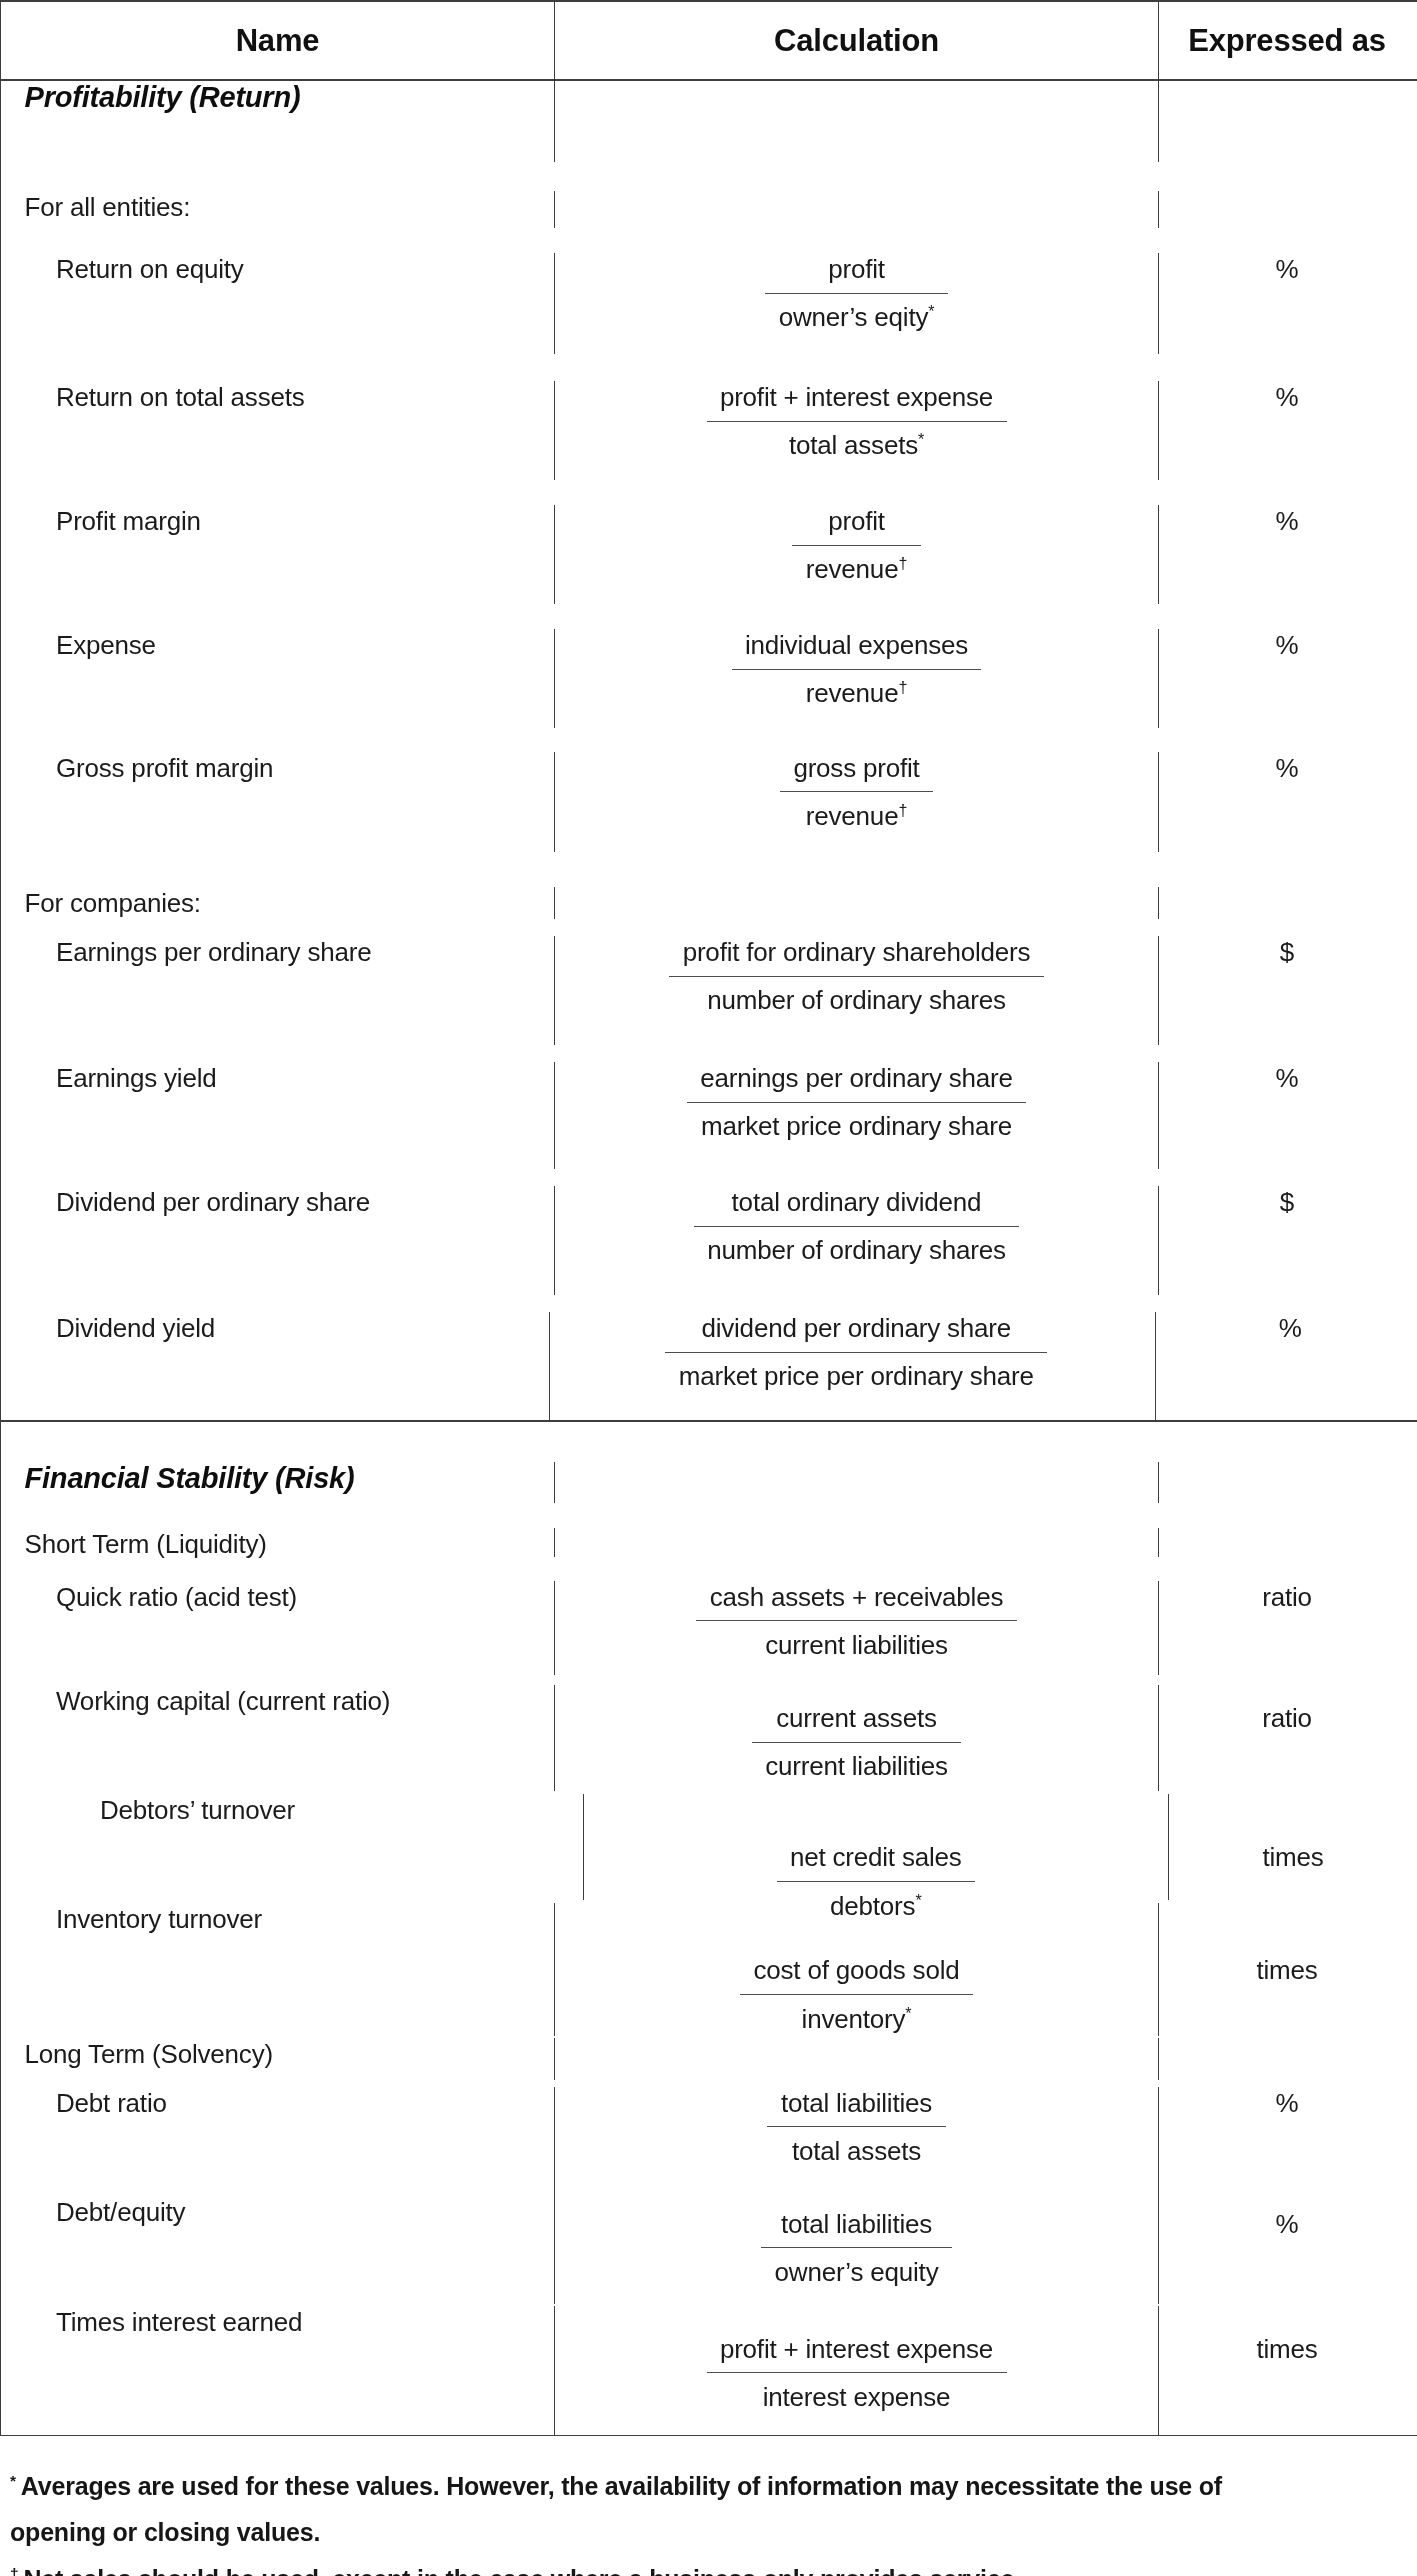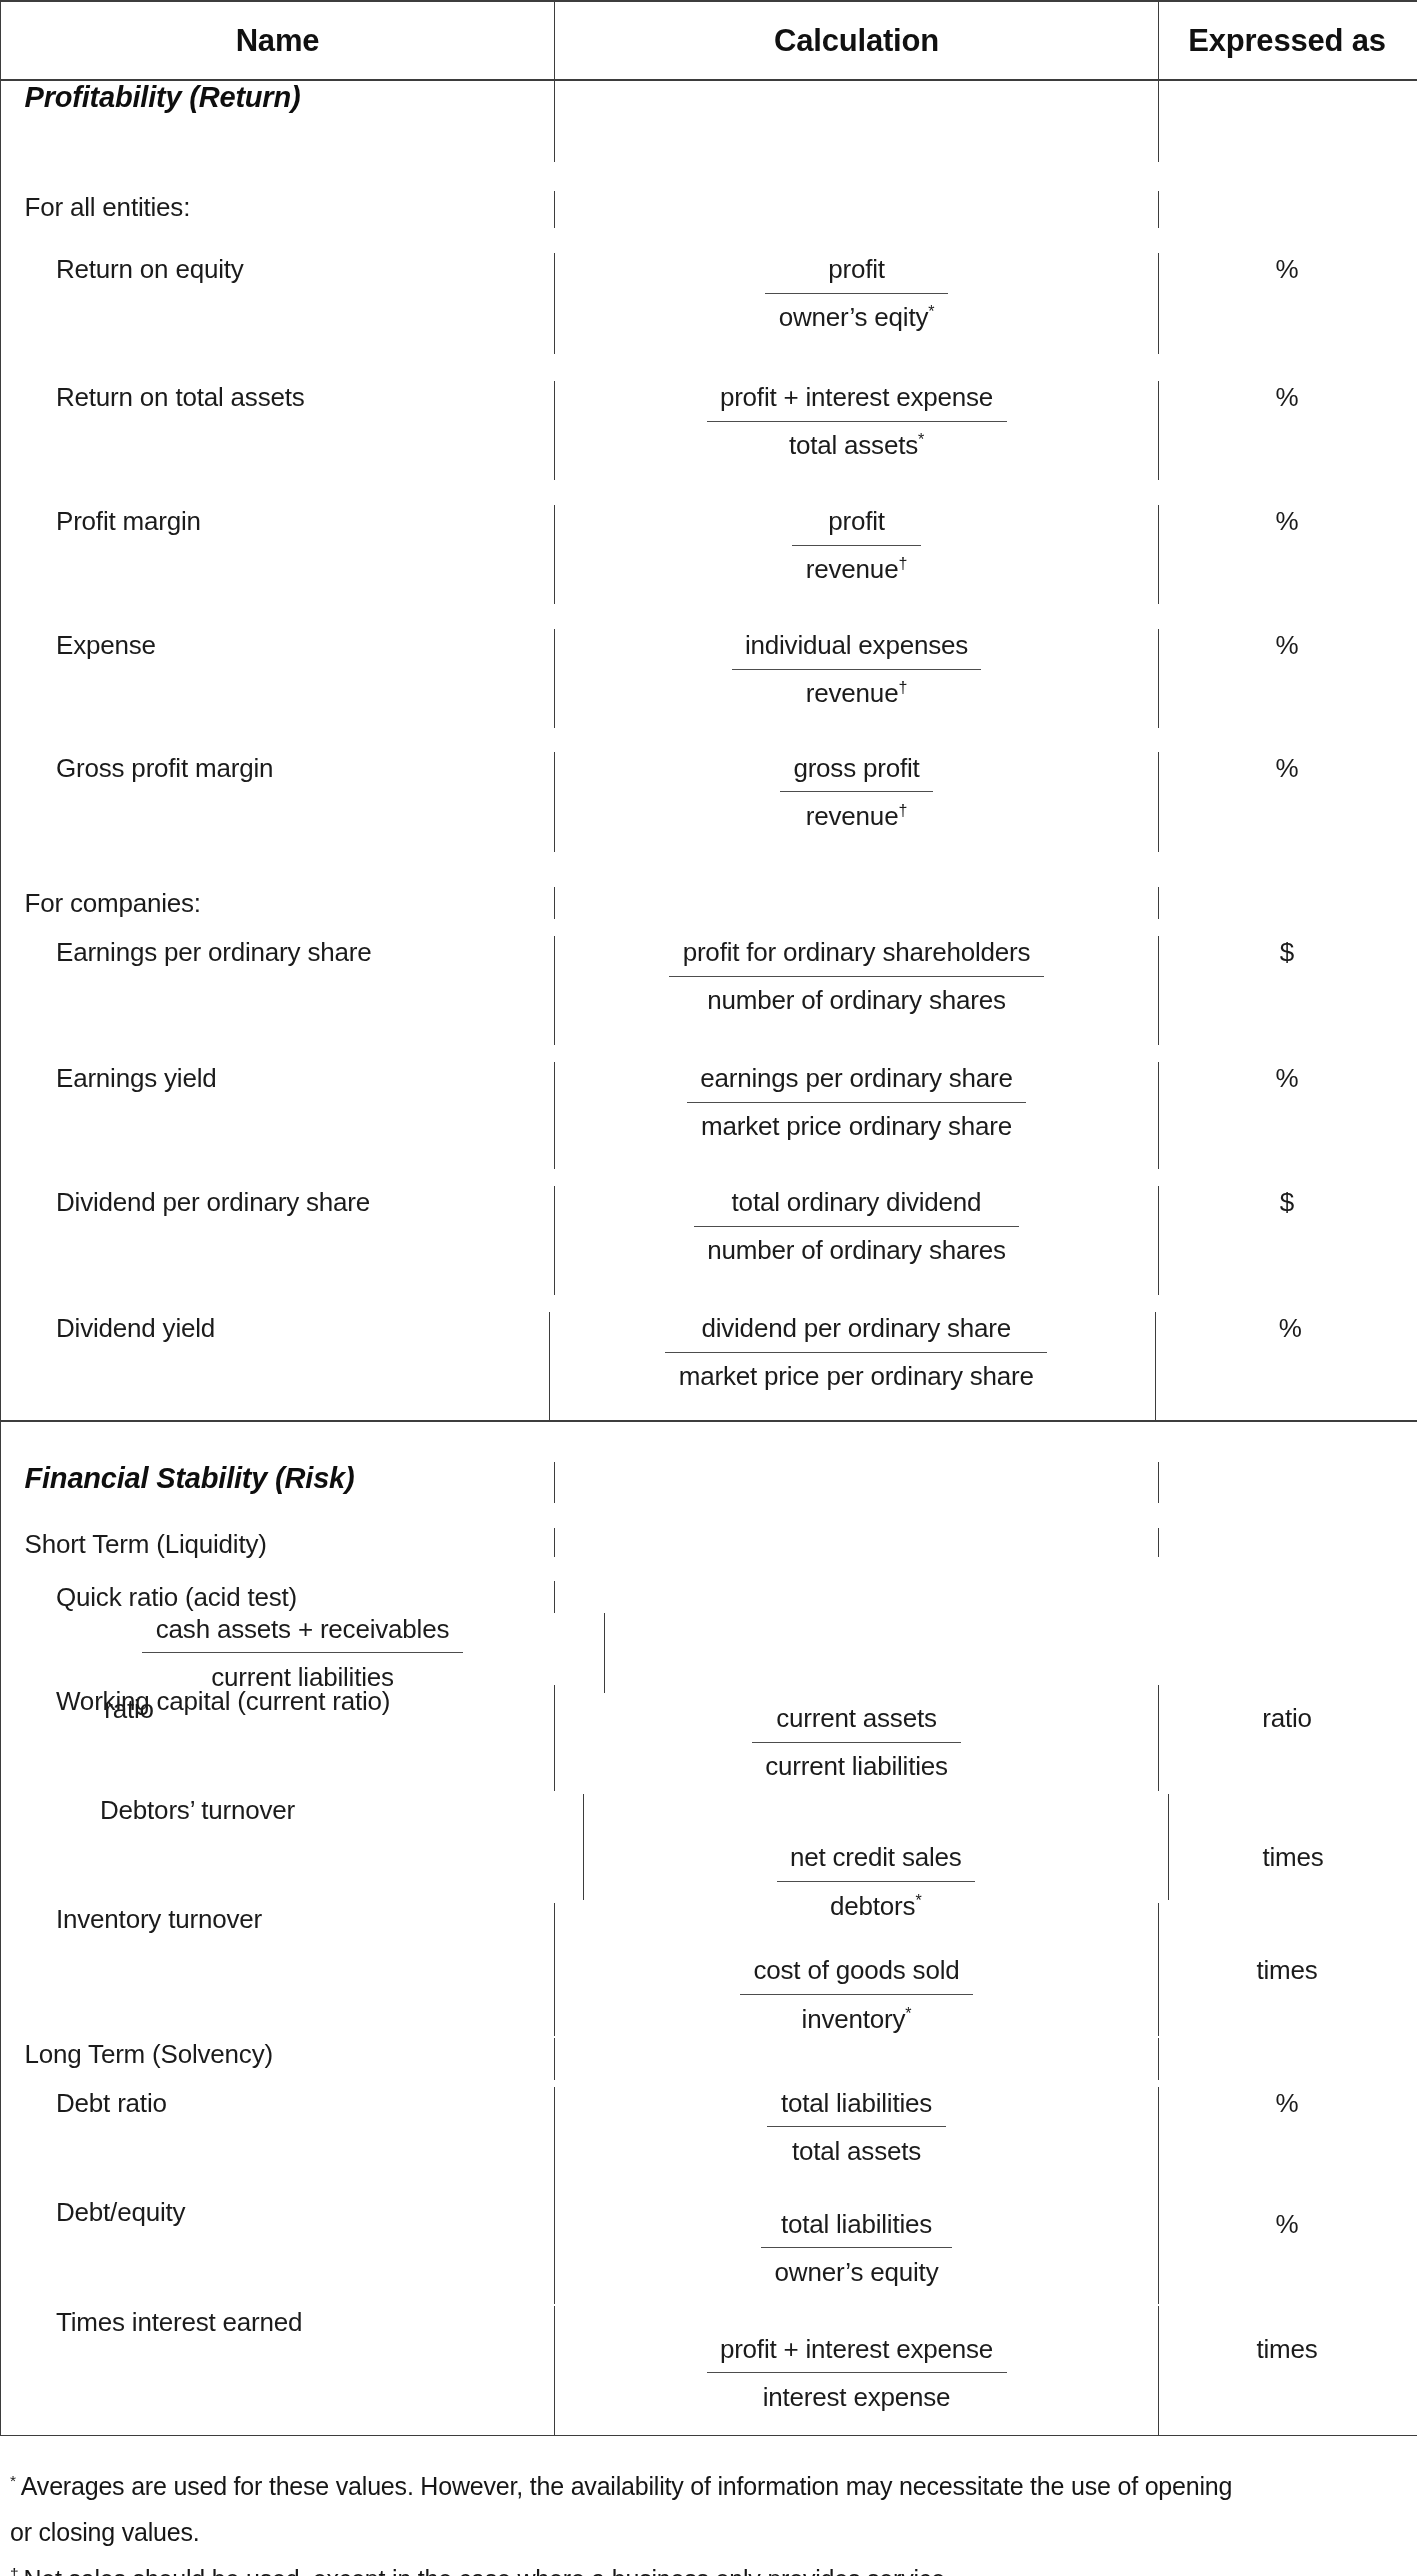--- a/index.html
+++ b/index.html
@@ -56,39 +56,39 @@
   .sec-0 .row:nth-child(7)  { height:124px; padding-top:23.5px; }
   .sec-0 .row:nth-child(8)  { height:67px;  padding-top:35px; }
   .sec-0 .row:nth-child(9)  { height:126px; padding-top:17px; }
   .sec-0 .row:nth-child(10) { height:124px; padding-top:17px; }
   .sec-0 .row:nth-child(11) { height:126px; padding-top:17px; }
   .sec-0 .row:nth-child(12) { height:125px; padding-top:17px;gap:8px; }
 
   
   .sec-1 .row:nth-child(1)  { height:81px;  padding-top:40px; }
   .sec-1 .row:nth-child(2)  { height:54px;  padding-top:25px; }
-  .sec-1 .row:nth-child(3)  { height:118px; padding-top:23.5px;flex-direction:column; }
+  .sec-1 .row:nth-child(3)  { height:118px; padding-top:23.5px; }
   .sec-1 .row:nth-child(4)  { height:116px; padding-top:10px; }
   .sec-1 .row:nth-child(5)  { height:109px; padding-top:3.4px;padding-left:44px;  }
   .sec-1 .row:nth-child(6)  { height:136px; padding-top:3.4px;  }
   .sec-1 .row:nth-child(7)  { height:44px;  padding-top:1.7px;  }
   .sec-1 .row:nth-child(8)  { height:116px; padding-top:6.7px;  }
   .sec-1 .row:nth-child(9)  { height:108px; padding-top:0;    }
   .sec-1 .row:nth-child(10) { height:131px; padding-top:1.7px;  }
 
   
   .sec-1 .row:nth-child(4)  .cell-calc, .sec-1 .row:nth-child(4)  .cell-expr { padding-top:17px; }
   .sec-1 .row:nth-child(5)  .cell-calc, .sec-1 .row:nth-child(5)  .cell-expr { padding-top:47px; }
   .sec-1 .row:nth-child(6)  .cell-calc, .sec-1 .row:nth-child(6)  .cell-expr { padding-top:51px; }
   .sec-1 .row:nth-child(9)  .cell-calc, .sec-1 .row:nth-child(9)  .cell-expr { padding-top:11.8px; }
   .sec-1 .row:nth-child(10) .cell-calc, .sec-1 .row:nth-child(10) .cell-expr { padding-top:27px; }
 
   
   .footnotes { margin-top:29px; padding-left:10px; font-size:25px; line-height:42px; color:#161616; }
-  .footnotes p { max-width:1235px; }
+  .footnotes p { max-width:1235px;font-weight:bold; }
   .footnotes p + p { margin-top:5px; }
   .footnotes sup { margin-right:5px; }
 </style>
 </head>
 <body>
 
 <div class="ratio-table">
   <div class="thead">
     <div class="hcell cell-name">Name</div>
     <div class="hcell cell-calc">Calculation</div>

